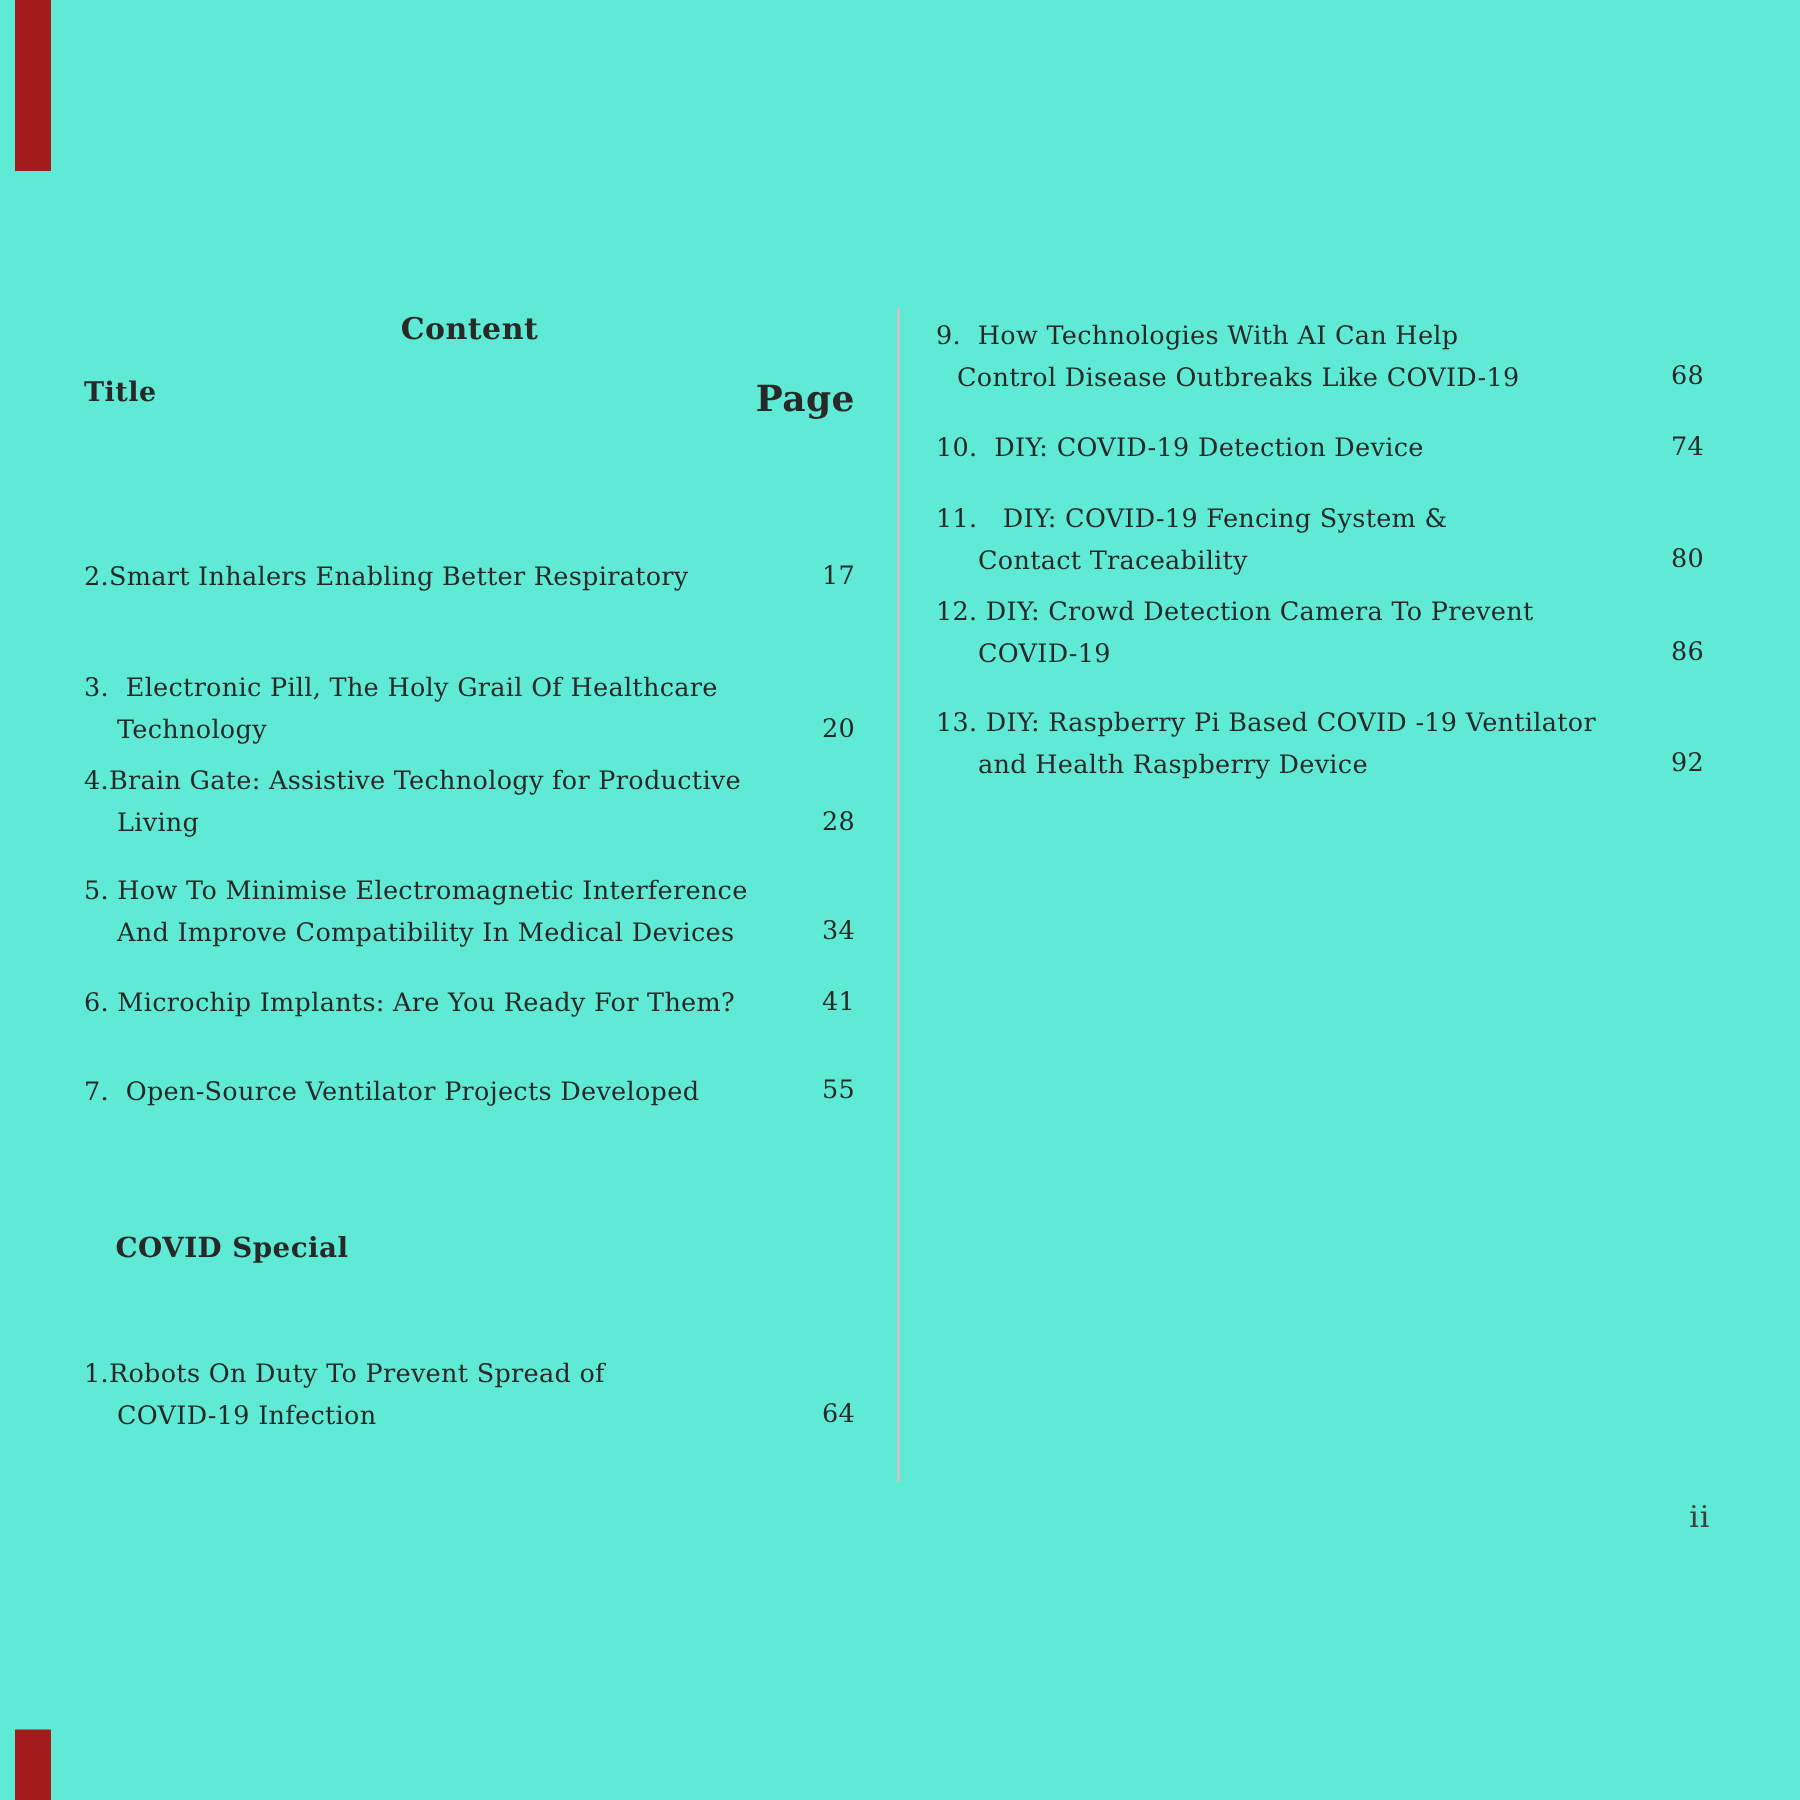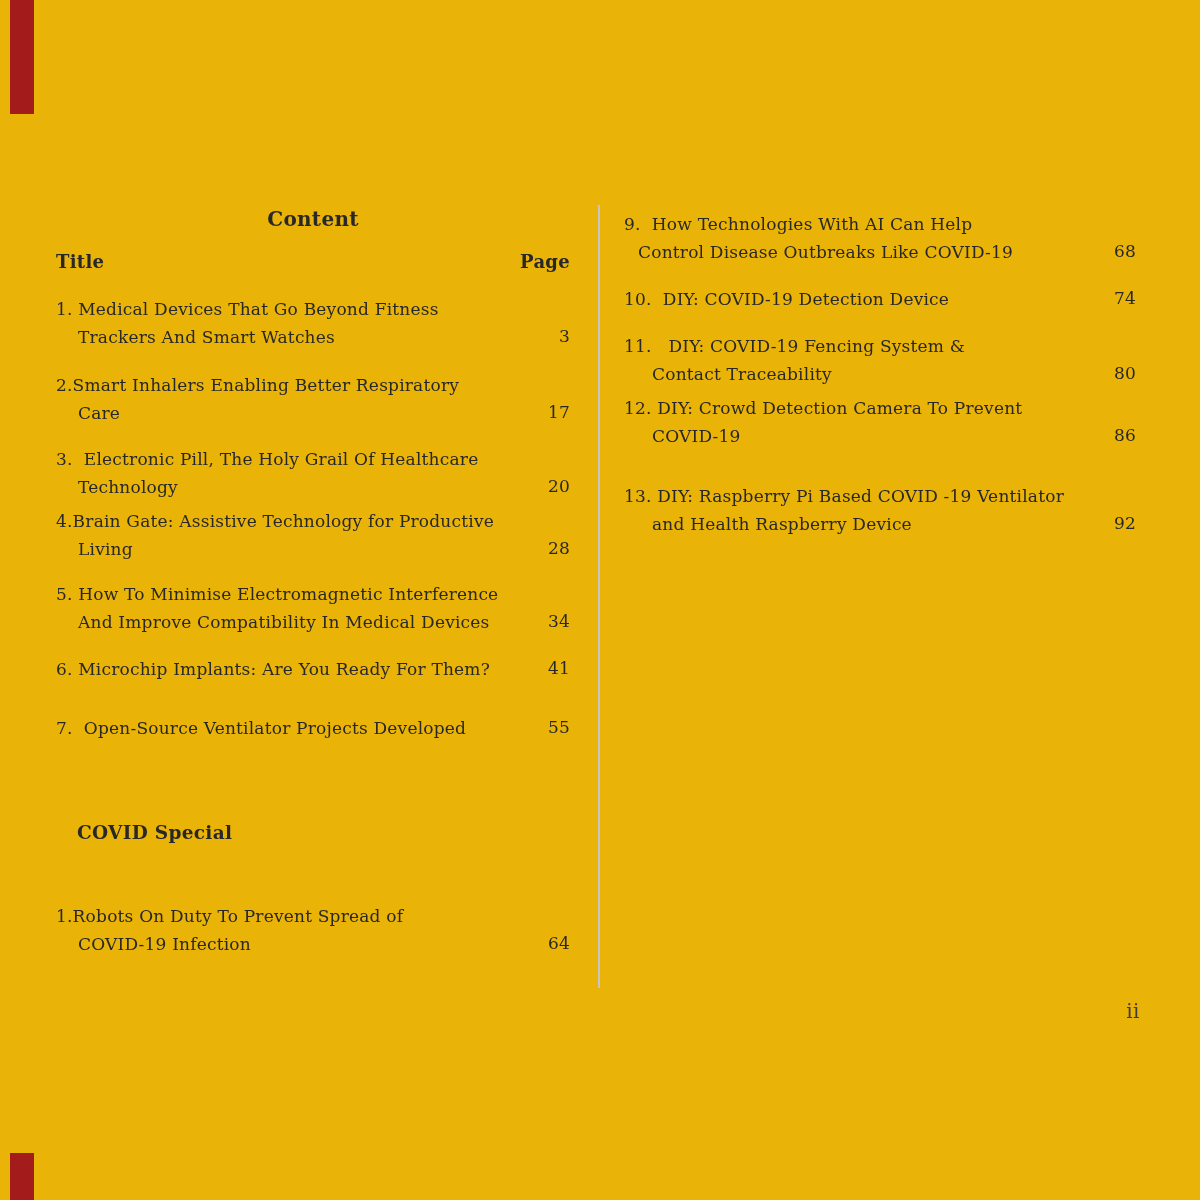--- a/index.html
+++ b/index.html
@@ -4,21 +4,21 @@
 <style>
   html, body {
     margin: 0;
     padding: 0;
     background: #ffffff;
   }
   .page {
     position: relative;
     width: 1200px;
     height: 1200px;
-    background: #eab308;
+    background: #5eead4;
     overflow: hidden;
     font-family: "DejaVu Serif", "Liberation Serif", serif;
     color: var(--text, #282828);
   }
 
   
   .spine {
     position: absolute;
     left: 10px;
     width: 24px;
@@ -45,21 +45,21 @@
     font-size: 18px;
     font-weight: 700;
     letter-spacing: 0.3px;
   }
   .col-header-page {
     position: absolute;
     left: 56px;
     top: 251px;
     width: 514px;
     text-align: right;
-    font-size: 18px;
+    font-size: 24px;
     font-weight: 700;
     letter-spacing: 0.3px;
   }
 
   
   .divider {
     position: absolute;
     left: 598px;
     top: 205px;
     width: 2px;
@@ -126,32 +126,24 @@
   <div class="spine spine-bottom"></div>
 
   <div class="content-heading">Content</div>
   <div class="col-header-title">Title</div>
   <div class="col-header-page">Page</div>
 
   <div class="divider"></div>
 
   <div class="col col-left">
 
-    <div class="item" style="top:295px">
-      <div class="lines">
-        <div class="l1">1. Medical Devices That Go Beyond Fitness</div>
-        <div class="l2">Trackers And Smart Watches</div>
-      </div>
-      <div class="pg">3</div>
-    </div>
 
     <div class="item" style="top:371px">
       <div class="lines">
         <div class="l1">2.Smart Inhalers Enabling Better Respiratory</div>
-        <div class="l2">Care</div>
       </div>
       <div class="pg">17</div>
     </div>
 
     <div class="item" style="top:445px">
       <div class="lines">
         <div class="l1">3.  Electronic Pill, The Holy Grail Of Healthcare</div>
         <div class="l2">Technology</div>
       </div>
       <div class="pg">20</div>
@@ -225,21 +217,21 @@
     </div>
 
     <div class="item" style="top:394px">
       <div class="lines">
         <div class="l1">12. DIY: Crowd Detection Camera To Prevent</div>
         <div class="l2">COVID-19</div>
       </div>
       <div class="pg">86</div>
     </div>
 
-    <div class="item" style="top:482px">
+    <div class="item" style="top:468px">
       <div class="lines">
         <div class="l1">13. DIY: Raspberry Pi Based COVID -19 Ventilator</div>
         <div class="l2">and Health Raspberry Device</div>
       </div>
       <div class="pg">92</div>
     </div>
 
   </div>
 
   <div class="folio">ii</div>

